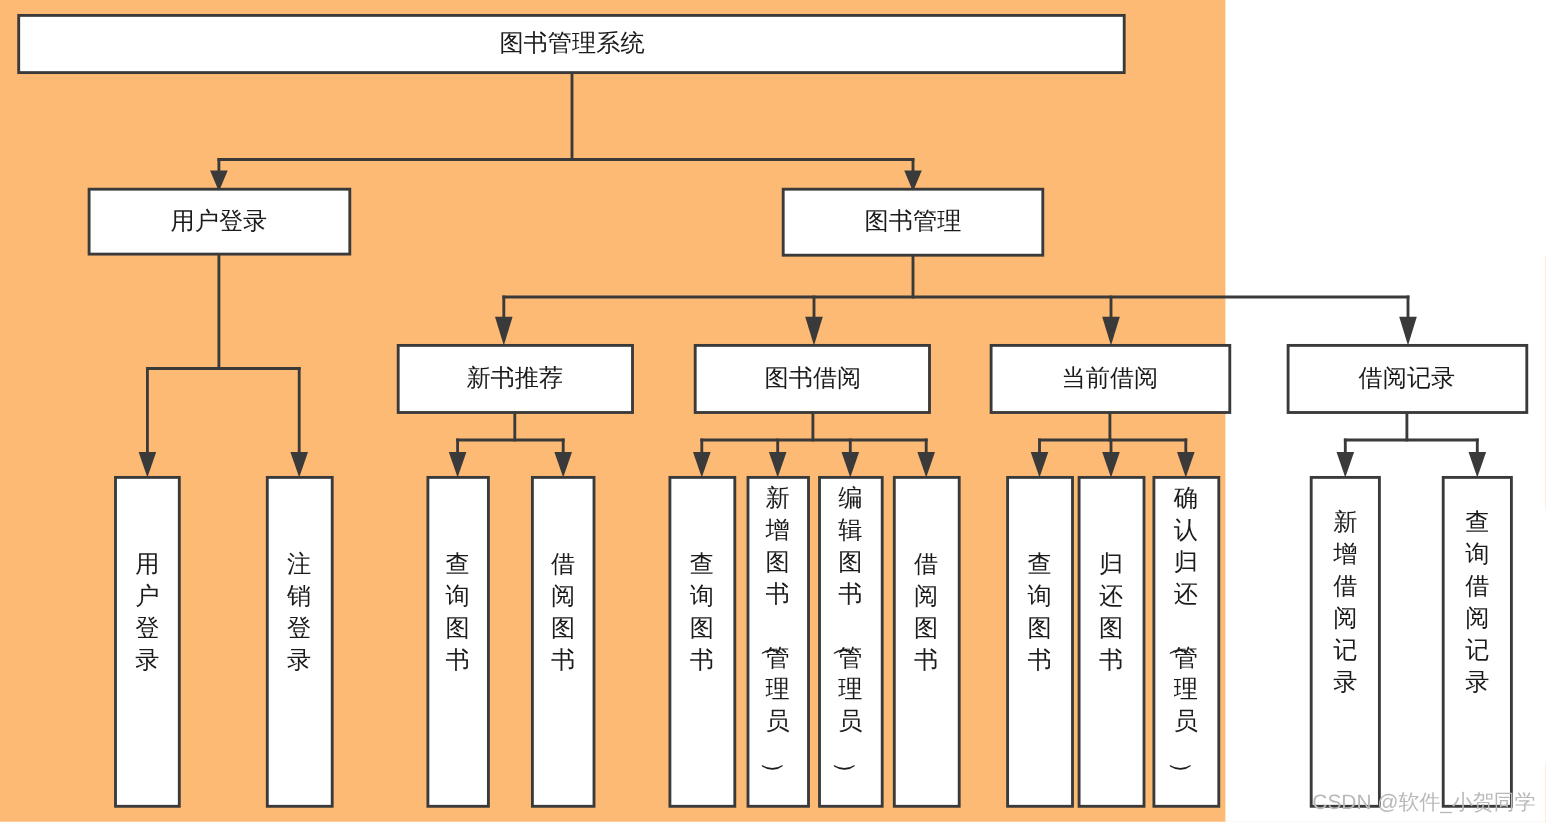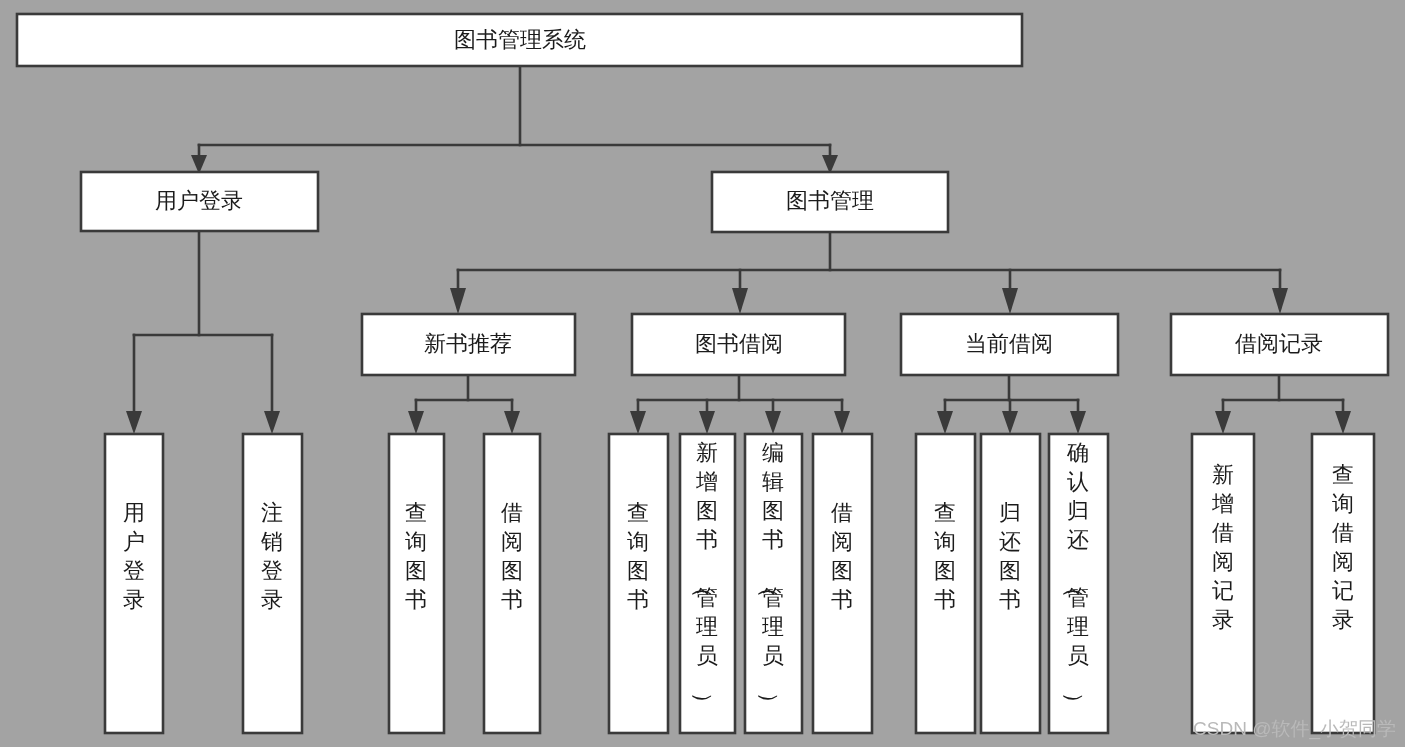--- a/index.html
+++ b/index.html
@@ -9,23 +9,23 @@
   }
   body {
     width: 1405px;
     height: 747px;
     font-family: "Liberation Sans", "DejaVu Sans", sans-serif;
     overflow: hidden;
     position: relative;
   }
   #diagram-root {
     position: relative;
-    width: 1405px;
+    width: 1114px;
     height: 747px;
-    background: #a3a3a3;
+    background: #fdba74;
   }
   svg.diagram-canvas {
     position: absolute;
     left: 0;
     top: 0;
     width: 1405px;
     height: 747px;
   }
   .node-box {
     fill: #ffffff;

